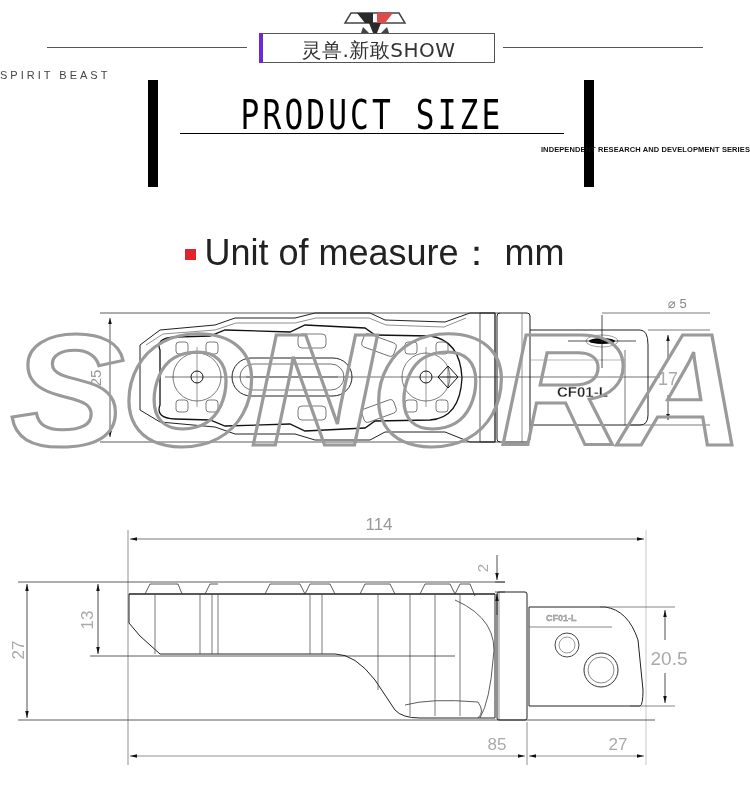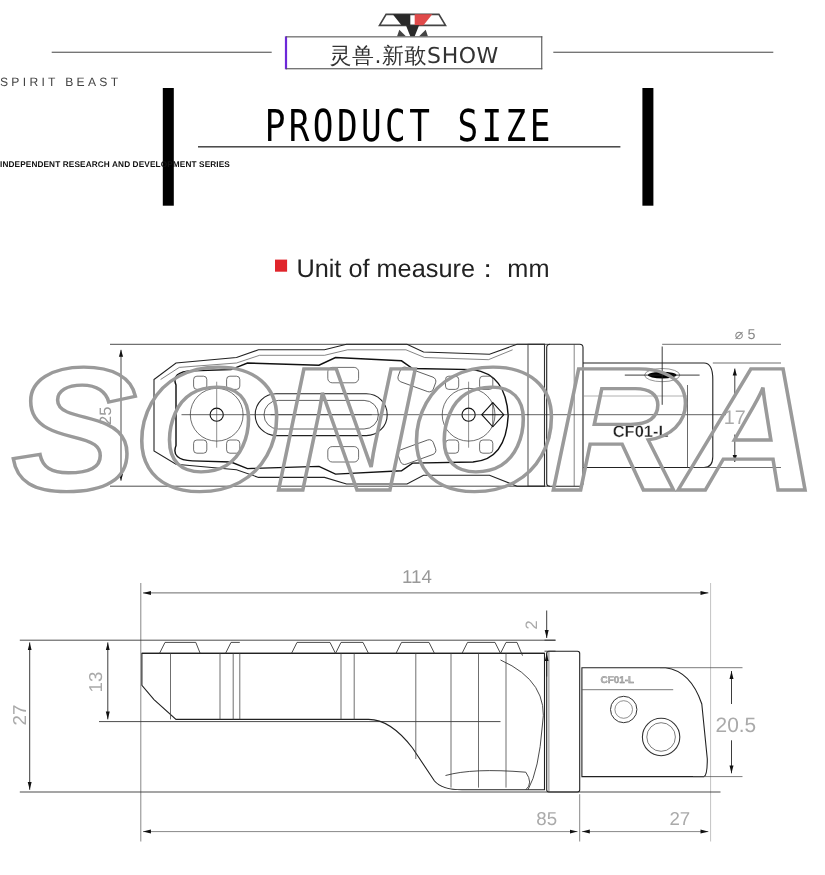--- a/index.html
+++ b/index.html
@@ -1,29 +1,29 @@
 <!DOCTYPE html>
 <html><head>
 <meta charset="utf-8">
 <style>
   html, body { margin: 0; padding: 0; background: #ffffff; }
   body { width: 750px; height: 795px; position: relative; overflow: hidden; font-family: "Liberation Sans", "DejaVu Sans", sans-serif; }
   .abs { position: absolute; }
   .hline { position: absolute; height: 1px; background: #555; }
-  .brand-box { position: absolute; left: 259px; top: 33px; width: 231px; height: 30px; border-left: 2px solid #6d28d9; border-right: 1px solid #555; }
+  .brand-box { position: absolute; left: 259px; top: 33px; width: 231px; height: 30px; border-left: 4px solid #6d28d9; border-right: 1px solid #555; }
   .brand-box::before, .brand-box::after { content: ""; position: absolute; left: -1px; right: -1px; height: 1px; background: #555; }
   .brand-box::before { top: 0; }
   .brand-box::after { bottom: 0; }
   .brand-title { position: absolute; left: 0; right: 0; top: 4px; text-align: center; font-size: 20px; color: #333; letter-spacing: 0.5px; font-family: "DejaVu Sans", sans-serif; }
   .brand-sub { position: absolute; left: 0; width: 750px; top: 69px; font-size: 11px; letter-spacing: 3px; color: #444; }
   .vbar { position: absolute; top: 80px; width: 10px; height: 107px; background: #000; }
   .title { position: absolute; left: 180px; width: 384px; top: 92px; text-align: center; font-size: 40px; letter-spacing: 4px; color: #000; font-family: "DejaVu Sans Mono", monospace; transform: scaleX(0.78); font-weight: normal; }
   .title-rule { position: absolute; left: 180px; top: 133px; width: 384px; height: 1px; background: #000; }
-  .series { position: absolute; left: 0; width: 750px; top: 145px; text-align: left; font-size: 7.5px; font-weight: bold; color: #111; letter-spacing: 0.1px; }
-  .unit { position: absolute; left: 0; width: 750px; top: 229px; text-align: center; font-size: 23px; color: #222; }
+  .series { position: absolute; left: 0; width: 750px; top: 145px; text-align: right; font-size: 7.5px; font-weight: bold; color: #111; letter-spacing: 0.1px; }
+  .unit { position: absolute; left: 0; width: 750px; top: 229px; text-align: center; font-size: 36px; color: #222; }
   .unit .sq { display: inline-block; width: 11px; height: 11px; background: #e0242b; margin-right: 8px; vertical-align: 5px; }
   svg text { font-family: "Liberation Sans", "DejaVu Sans", sans-serif; }
 </style>
 </head>
 <body>
 
 <div>
 
   <svg class="abs" style="left:343px;top:11px" width="64" height="24" viewBox="0 0 64 24">
     <polygon points="8,2 56,2 62,12 2,12" fill="#fff" stroke="#444" stroke-width="1.5"></polygon>

